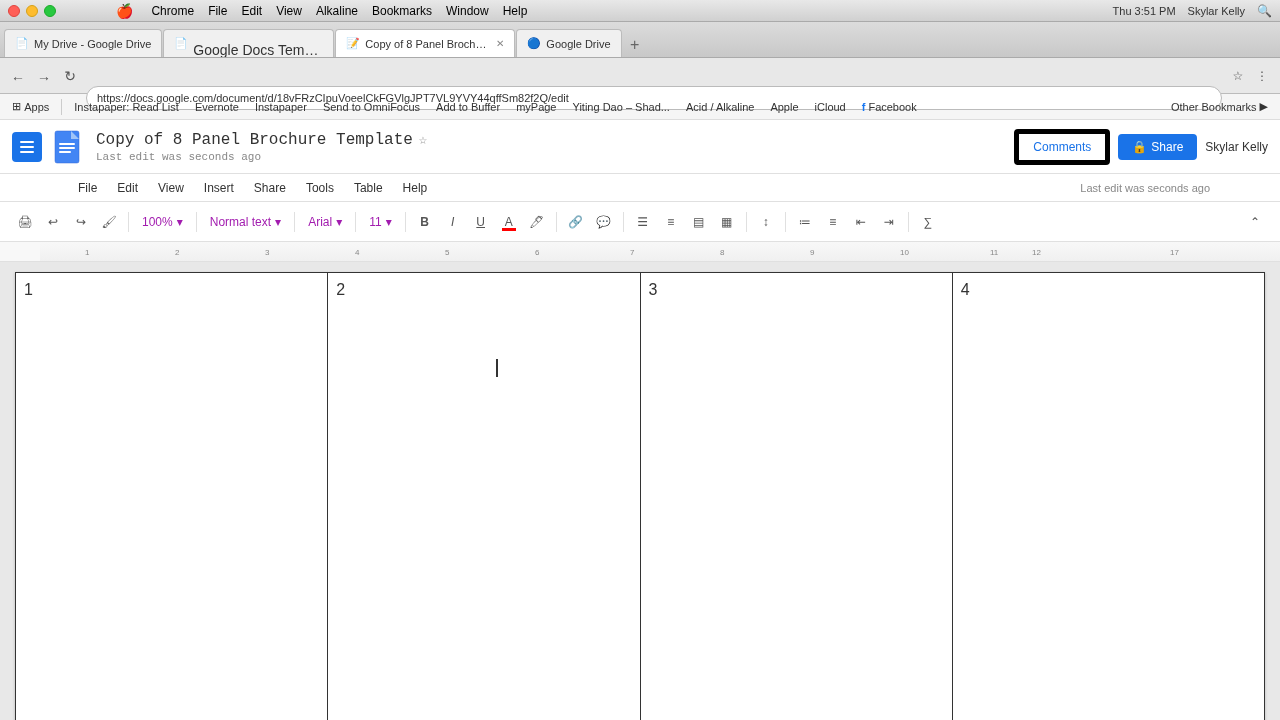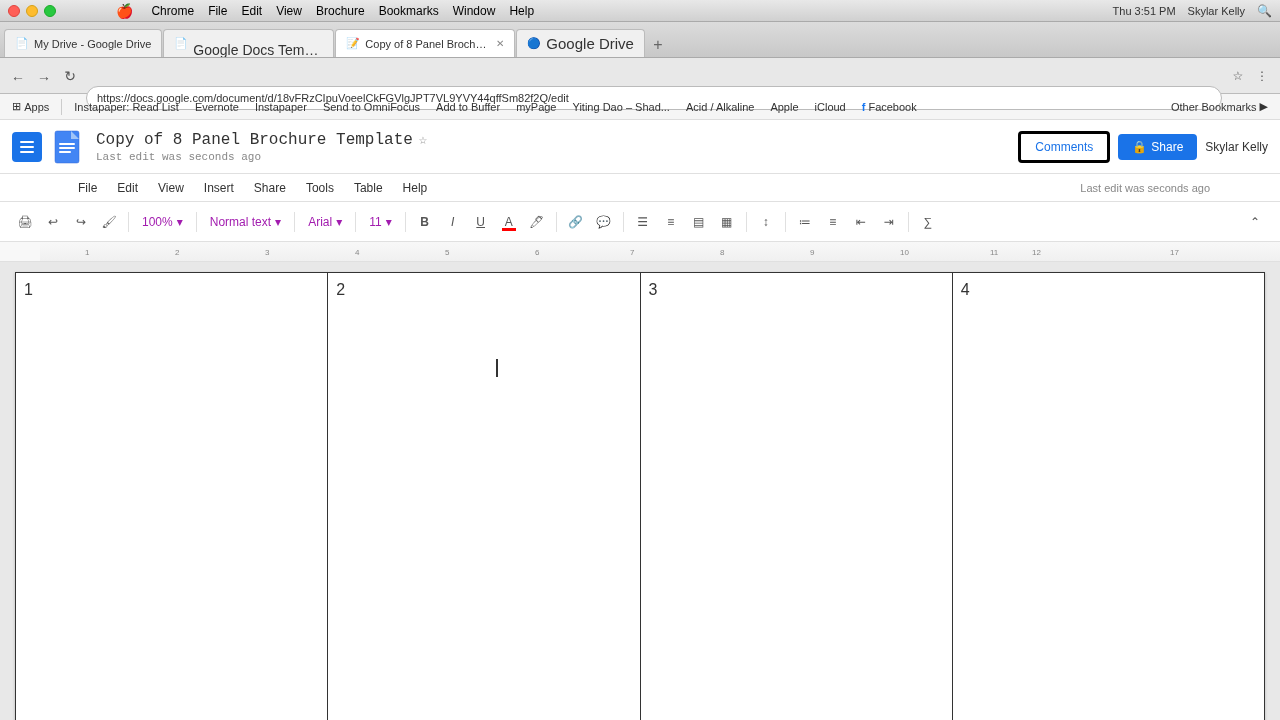--- a/index.html
+++ b/index.html
@@ -122,21 +122,21 @@
     }
     .gdocs-logo-btn { width: 30px; height: 30px; background: #1a73e8; border-radius: 4px; display: flex; align-items: center; justify-content: center; cursor: pointer; flex-shrink: 0; }
     .gdocs-logo-lines { display: flex; flex-direction: column; gap: 3px; }
     .gdocs-logo-line { width: 14px; height: 2px; background: white; border-radius: 1px; }
     .gdocs-title-area { flex: 1; font-family: Liberation Mono, monospace; }
     .gdocs-doc-title { font-size: 16px; color: #333; font-weight: 400; }
     .gdocs-star { color: #888; margin-left: 6px; font-size: 14px; cursor: pointer; }
     .gdocs-cloud { font-size: 11px; color: #888; margin-top: 2px; }
     .gdocs-header-right { display: flex; align-items: center; gap: 8px; }
     .gdocs-comments-btn {
-      border: 3px solid #000000;
+      border: 5px solid #000000;
       color: #1a73e8;
       background: #fff;
       padding: 6px 14px;
       border-radius: 4px;
       font-size: 12px;
       cursor: pointer;
     }
     .gdocs-share-btn {
       background: #1a73e8;
       color: #fff;
@@ -291,21 +291,21 @@
     <span class="mac-btn mac-close"></span>
     <span class="mac-btn mac-min"></span>
     <span class="mac-btn mac-max"></span>
   </div>
   <div class="mac-menu-left">
     <span class="mac-apple">🍎</span>
     <span class="mac-menu-item">Chrome</span>
     <span class="mac-menu-item">File</span>
     <span class="mac-menu-item">Edit</span>
     <span class="mac-menu-item">View</span>
-    <span class="mac-menu-item">Brochure</span>
+    <span class="mac-menu-item">Alkaline</span>
     <span class="mac-menu-item">Bookmarks</span>
     <span class="mac-menu-item">Window</span>
     <span class="mac-menu-item">Help</span>
   </div>
   <div class="mac-right-icons">
     <span style="font-size:11px;color:#333;">Thu 3:51 PM</span>
     <span style="font-size:11px;color:#333;">Skylar Kelly</span>
     <span style="font-size:12px;cursor:pointer;">🔍</span>
   </div>
 </div>
@@ -319,21 +319,21 @@
     <span class="tab-favicon">📄</span>
     <span style="font-size:14px;overflow:hidden;text-overflow:ellipsis;max-width:130px;margin-top:12px;">Google Docs Templates</span>
   </div>
   <div class="chrome-tab active">
     <span class="tab-favicon">📝</span>
     <span style="font-size:11px;overflow:hidden;text-overflow:ellipsis;max-width:130px;">Copy of 8 Panel Brochure</span>
     <span class="tab-close">✕</span>
   </div>
   <div class="chrome-tab">
     <span class="tab-favicon">🔵</span>
-    <span style="font-size:15px;overflow:hidden;text-overflow:ellipsis;max-width:130px;">Google Drive</span>
+    <span style="font-size:11px;overflow:hidden;text-overflow:ellipsis;max-width:130px;">Google Drive</span>
   </div>
   <div class="chrome-tab-new">+</div>
 </div>
 
 <div class="chrome-addressbar">
   <div class="nav-btn">←</div>
   <div class="nav-btn">→</div>
   <div class="nav-btn">↻</div>
   <input class="address-input" style="flex: 1 1 0%;" readonly="" value="https://docs.google.com/document/d/18vFRzCIpuVoeelCkFGVlgJPT7VL9YVY44qffSm82f2Q/edit">
   <div class="chrome-right-icons">

